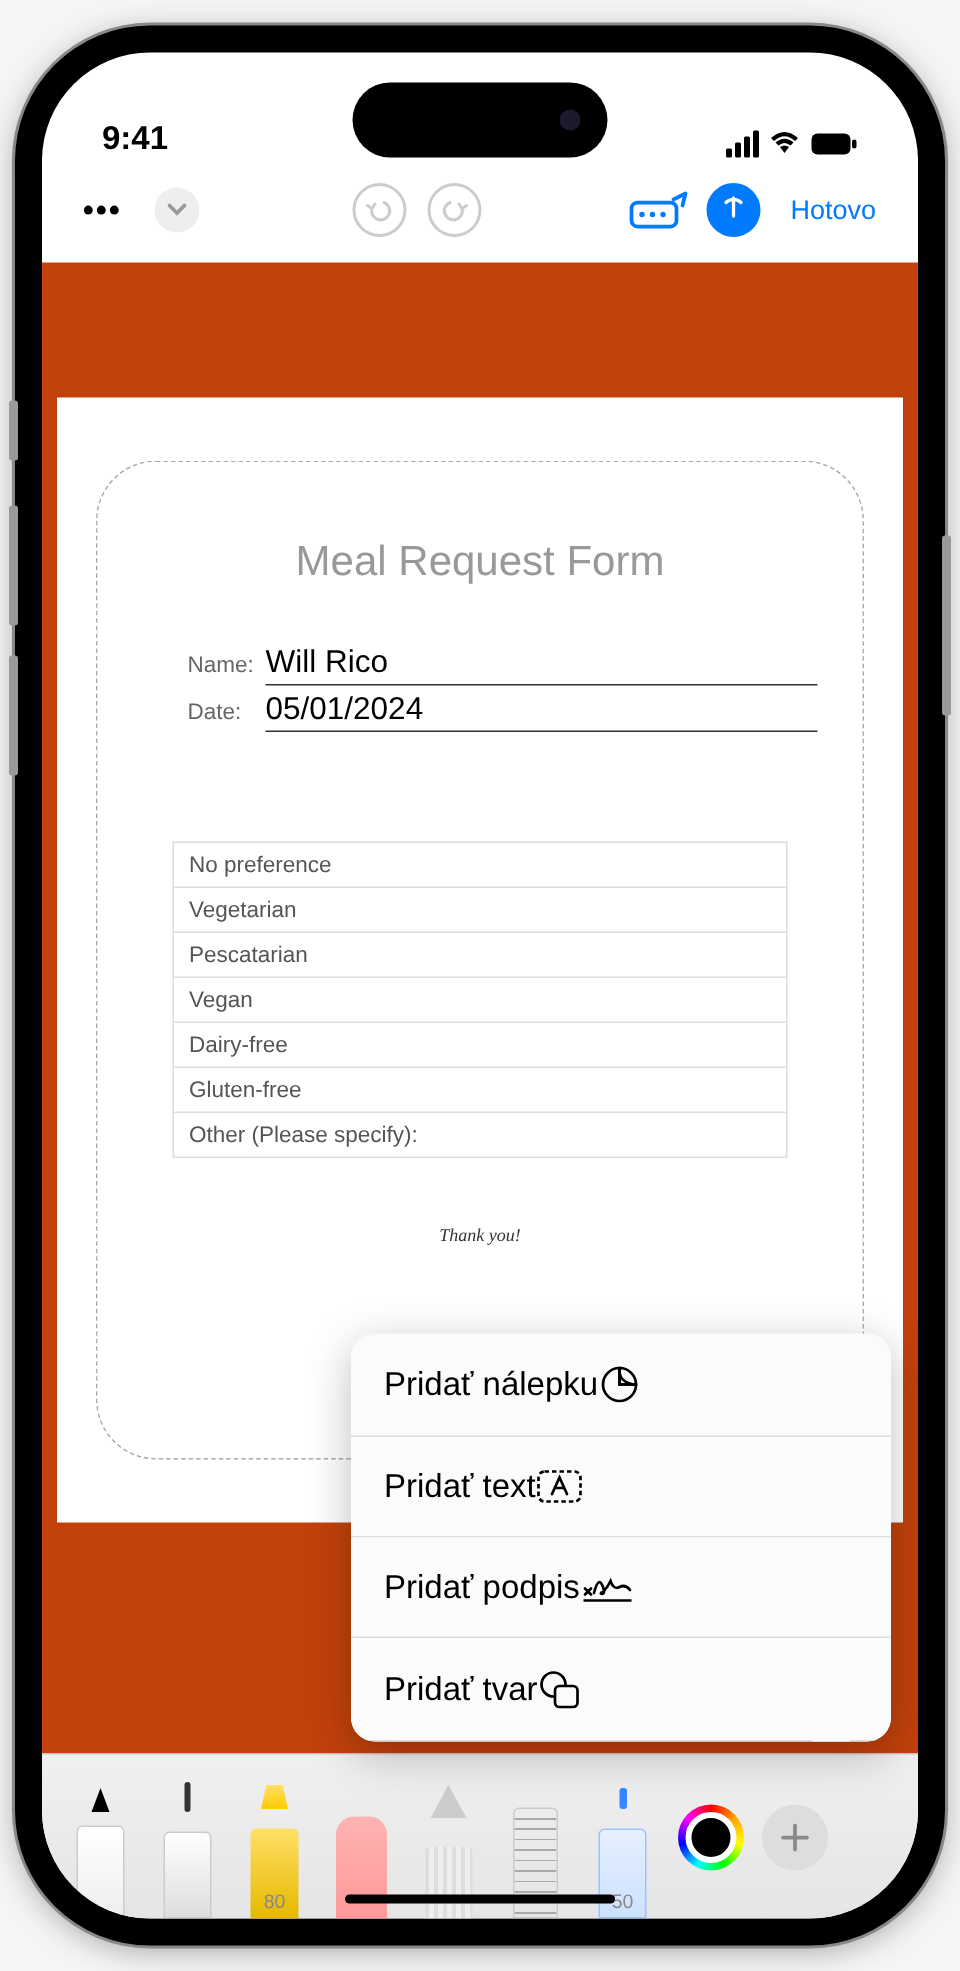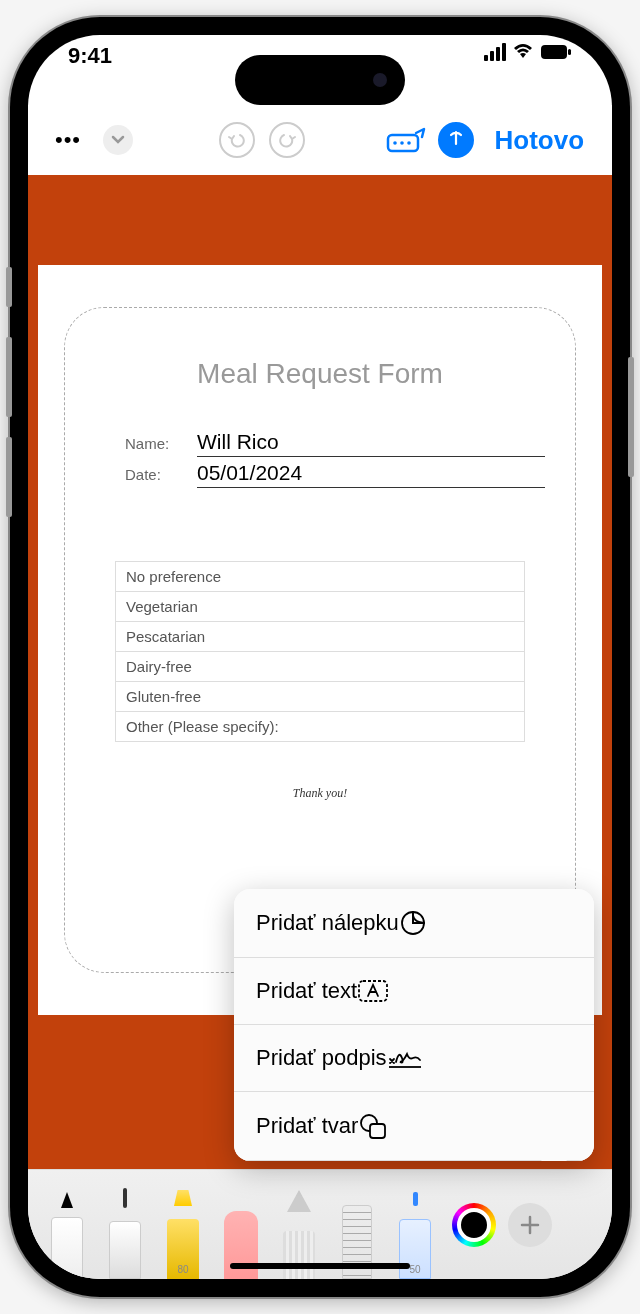--- a/index.html
+++ b/index.html
@@ -56,21 +56,21 @@
   transform: translateY(-50%);
   width: 14px;
   height: 14px;
   background: #1a1a2a;
   border-radius: 50%;
 }
 .status-bar {
   height: 70px;
   display: flex;
   justify-content: space-between;
-  align-items: flex-start;
+  align-items: flex-end;
   padding: 8px 40px 0;
   font-weight: 600;
   font-size: 22px;
 }
 .status-right { display: flex; align-items: center; gap: 6px; }
 .cellular { display: flex; align-items: flex-end; gap: 2px; }
 .cellular span { width: 4px; background: #000; border-radius: 1px; }
 .cellular span:nth-child(1){height:6px} .cellular span:nth-child(2){height:10px}
 .cellular span:nth-child(3){height:14px} .cellular span:nth-child(4){height:18px}
 .wifi-icon, .battery-icon { display: inline-flex; }
@@ -95,22 +95,22 @@
   color: #ccc;
 }
 .tb-circle.filled-blue {
   border-color: #007aff;
   background: #007aff;
   color: #fff;
 }
 .tb-spacer { flex: 1; }
 .tb-done {
   color: #007aff;
-  font-size: 26px;
-  font-weight: 700;
+  font-size: 18px;
+  font-weight: 400;
   padding: 0 10px;
 }
 .content-area {
   background: #c2410c;
   height: calc(100% - 140px - 110px);
   position: relative;
   overflow: hidden;
   padding-top: 90px;
 }
 .document {
@@ -129,21 +129,21 @@
 .form-title {
   text-align: center;
   font-size: 28px;
   font-weight: 300;
   color: #999;
   margin-bottom: 40px;
 }
 .form-field {
   display: flex;
   align-items: baseline;
-  gap: 24px;
+  gap: 4px;
   margin-bottom: 4px;
   padding-left: 30px;
 }
 .form-field label {
   font-size: 15px;
   color: #666;
   width: 48px;
 }
 .form-field .value {
   font-size: 21px;
@@ -263,21 +263,21 @@
   border: 1px solid #ccc;
   background-image: repeating-linear-gradient(180deg, transparent, transparent 6px, #aaa 6px, #aaa 7px);
 }
 .tool-bluepen .tip {
   top: 8px; width: 5px; height: 14px; background: #3388ff; border-radius: 2px;
 }
 .tool-bluepen .body { background: linear-gradient(#e6f0ff,#cce0ff); height: 60px; border:1px solid #99c2ff; }
 .tool-label {
   position: absolute;
   bottom: 4px;
-  font-size: 10px;
+  font-size: 13px;
   color: #888;
 }
 .color-picker {
   width: 44px; height: 44px;
   border-radius: 50%;
   background: conic-gradient(red,orange,yellow,lime,cyan,blue,magenta,red);
   padding: 5px;
   margin-bottom: 32px;
   margin-left: 4px;
 }
@@ -409,20 +409,21 @@
             <span class="value">Will Rico</span>
           </div>
           <div class="form-field">
             <label>Date:</label>
             <span class="value">05/01/2024</span>
           </div>
           <div class="options-table">
             <div class="row">No preference</div>
             <div class="row">Vegetarian</div>
             <div class="row">Pescatarian</div>
+            <div class="row">Vegan</div>
             <div class="row">Dairy-free</div>
             <div class="row">Gluten-free</div>
             <div class="row">Other (Please specify):</div>
           </div>
           <div class="thank-you">Thank you!</div>
         </div>
       </div>
     </div>
 
     <div class="popup-menu">

